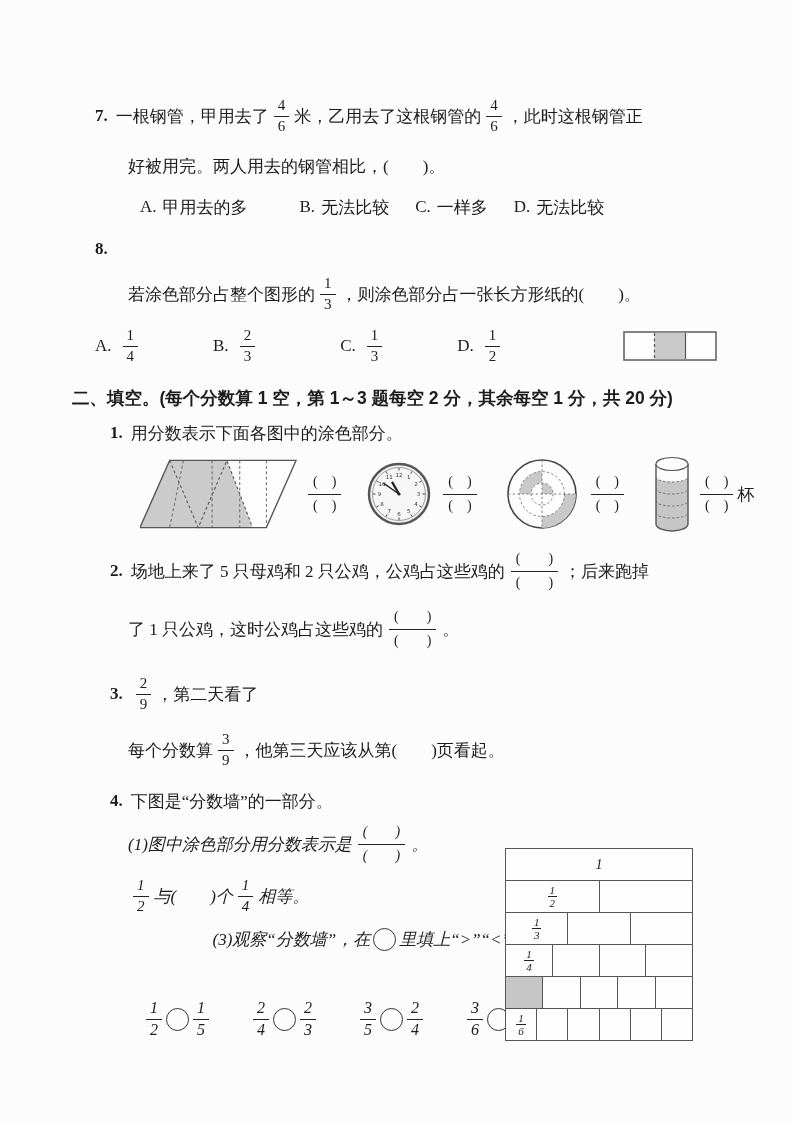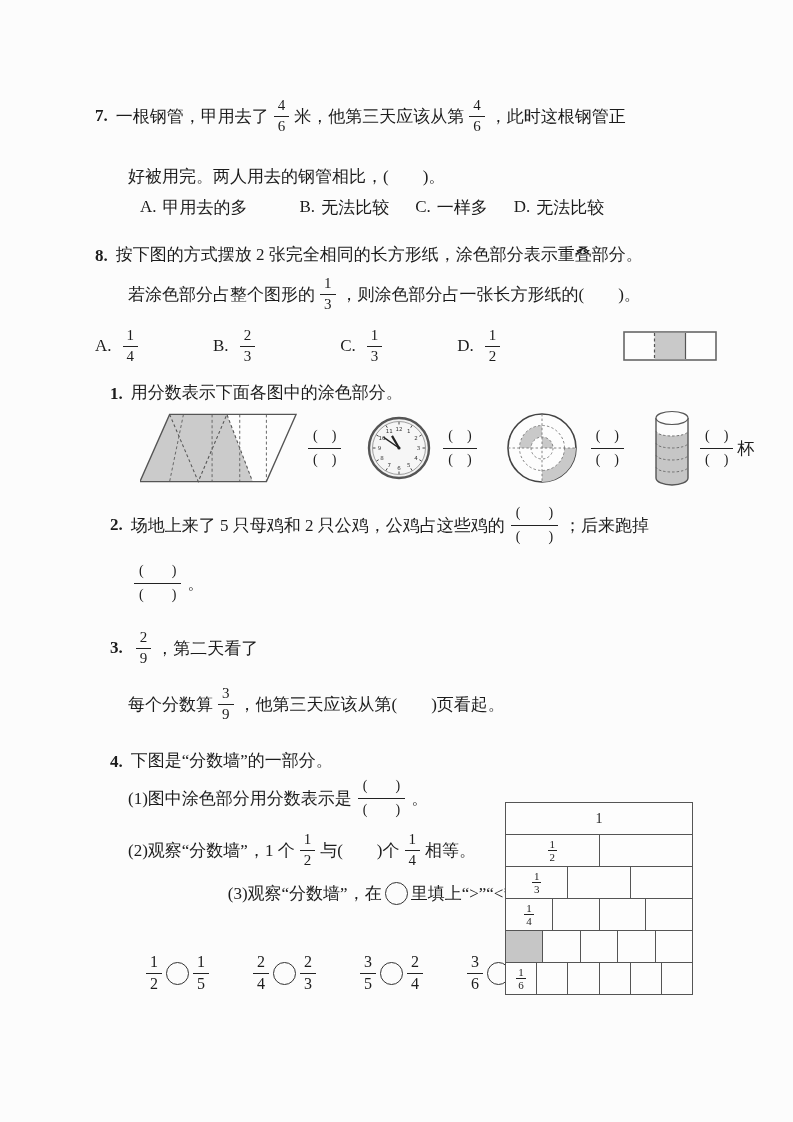--- a/index.html
+++ b/index.html
@@ -2,21 +2,21 @@
 <html><head>
 <meta charset="utf-8">
 <style>
   html,body{margin:0;padding:0;}
   body{width:793px;height:1122px;background:#fcfcfc;color:#1c1c1c;
        font-family:"Liberation Serif","DejaVu Serif",serif;font-size:17px;}
   .sheet{position:relative;width:793px;height:1122px;overflow:hidden;background:#fcfcfc;}
   .content{position:absolute;left:95px;top:88px;width:622px;}
 
   .fline{display:flex;align-items:center;min-height:56px;}
-  .tline{display:flex;align-items:flex-end;min-height:34px;}
+  .tline{display:flex;align-items:center;min-height:34px;}
   .qno{font-weight:bold;margin-right:8px;}
   .indent{padding-left:33px;}
   .indent2{padding-left:45px;}
 
   
   .frac{display:inline-flex;flex-direction:column;align-items:center;
         margin:0 5px;font-size:15px;line-height:1.15;}
   .frac .fn{display:block;padding:0 4px 1px;border-bottom:1px solid #222;text-align:center;}
   .frac .fd{display:block;padding-top:1px;text-align:center;}
   
@@ -31,21 +31,21 @@
 
   .secheader{font-family:"Liberation Sans","DejaVu Sans",sans-serif;font-weight:bold;
              font-size:17.5px;margin-left:-23px;min-height:36px;display:flex;align-items:center;margin-top:10px;}
 
   .q1head{padding-left:15px;}
   .figrow{display:flex;align-items:center;min-height:88px;padding-left:45px;}
   .figrow svg{flex:0 0 auto;}
   .cuplabel{margin-left:2px;}
 
   
-  .q4body{position:relative;min-height:272px;}
+  .q4body{position:relative;min-height:272px;font-style:italic;}
   .q4line{display:flex;align-items:center;min-height:52px;padding-left:33px;width:400px;}
   .q4line.short{min-height:34px;justify-content:flex-end;}
   .eqline{padding-left:66px;}
   .cmp-circle{display:inline-block;width:21px;height:21px;border:1.2px solid #333;
               border-radius:50%;margin:0 3px;vertical-align:middle;flex:0 0 auto;}
   .cmprow{display:flex;align-items:center;min-height:58px;padding-left:50px;}
   .cmp{display:inline-flex;align-items:center;margin-right:42px;}
   .cmp .frac{margin:0 1px;font-size:16px;}
 
   
@@ -66,21 +66,21 @@
   <div class="content">
 
     <div>
       <div class="fline">
         <span class="qno">7.</span>
         <span>一根钢管，甲用去了</span>
         <span class="frac">
             <span class="fn">4</span>
             <span class="fd">6</span>
           </span>
-        <span>米，他第三天应该从第</span>
+        <span>米，乙用去了这根钢管的</span>
         <span class="frac">
             <span class="fn">4</span>
             <span class="fd">6</span>
           </span>
         <span>，此时这根钢管正</span>
       </div>
       <div class="tline indent" style="min-height:44px;">
         <span>好被用完。两人用去的钢管相比，(　　)。</span>
       </div>
       <div class="optrow indent2">
@@ -99,21 +99,20 @@
         <span class="opt" style="margin-right:0;">
             <span class="olabel">D.</span>
             <span>无法比较</span>
           </span>
       </div>
     </div>
 
     <div style="margin-top:6px;">
       <div class="tline">
         <span class="qno">8.</span>
-        <span>按下图的方式摆放 2 张完全相同的长方形纸，涂色部分表示重叠部分。</span>
       </div>
       <div class="fline indent">
         <span>若涂色部分占整个图形的</span>
         <span class="frac">
             <span class="fn">1</span>
             <span class="fd">3</span>
           </span>
         <span>，则涂色部分占一张长方形纸的(　　)。</span>
       </div>
       <div class="optrow" style="min-height:48px;">
@@ -147,20 +146,23 @@
           </span>
         <svg width="94" height="30" viewBox="0 0 94 30" style="margin-left:auto;">
           <rect x="1" y="1" width="92" height="28" fill="#fdfdfd" stroke="#666" stroke-width="1.6"></rect>
           <rect x="31.5" y="1.8" width="31" height="26.4" fill="#c9c9c9" stroke="none"></rect>
           <line x1="31.5" y1="2" x2="31.5" y2="28" stroke="#555" stroke-width="1.2" stroke-dasharray="3,2.5"></line>
           <line x1="62.5" y1="2" x2="62.5" y2="28" stroke="#555" stroke-width="1.2"></line>
         </svg>
       </div>
     </div>
 
+    <div class="secheader">
+      <span>二、填空。(每个分数算 1 空，第 1～3 题每空 2 分，其余每空 1 分，共 20 分)</span>
+    </div>
 
     <div>
       <div class="tline q1head">
         <span class="qno">1.</span>
         <span>用分数表示下面各图中的涂色部分。</span>
       </div>
       <div class="figrow">
 
         <svg width="158" height="74" viewBox="0 0 160 74">
           <polygon points="30,3 158,3 128,71 0,71" fill="#cbcbcb" stroke="none"></polygon>
@@ -251,20 +253,21 @@
       <div class="fline q1head" style="min-height:58px;">
         <span class="qno">2.</span>
         <span>场地上来了 5 只母鸡和 2 只公鸡，公鸡占这些鸡的</span>
         <span class="bfrac">
             <span class="bt">(　　)</span>
             <span class="bb">(　　)</span>
           </span>
         <span>；后来跑掉</span>
       </div>
       <div class="fline indent" style="min-height:58px;">
+        <span>了 1 只公鸡，这时公鸡占这些鸡的</span>
         <span class="bfrac">
             <span class="bt">(　　)</span>
             <span class="bb">(　　)</span>
           </span>
         <span>。</span>
       </div>
     </div>
 
     <div style="margin-top:8px;">
       <div class="fline q1head">
@@ -293,21 +296,20 @@
       <div class="q4body">
         <div class="q4line">
           <span>(1)图中涂色部分用分数表示是</span>
           <span class="bfrac">
               <span class="bt">(　　)</span>
               <span class="bb">(　　)</span>
             </span>
           <span>。</span>
         </div>
         <div class="q4line">
-          <span>(2)观察“分数墙”，1 个</span>
           <span class="frac">
               <span class="fn">1</span>
               <span class="fd">2</span>
             </span>
           <span>与(　　)个</span>
           <span class="frac">
               <span class="fn">1</span>
               <span class="fd">4</span>
             </span>
           <span>相等。</span>

